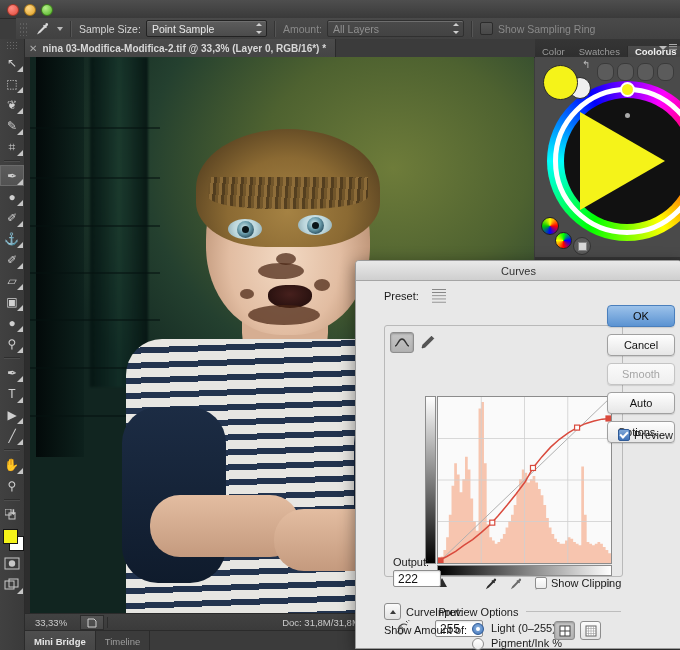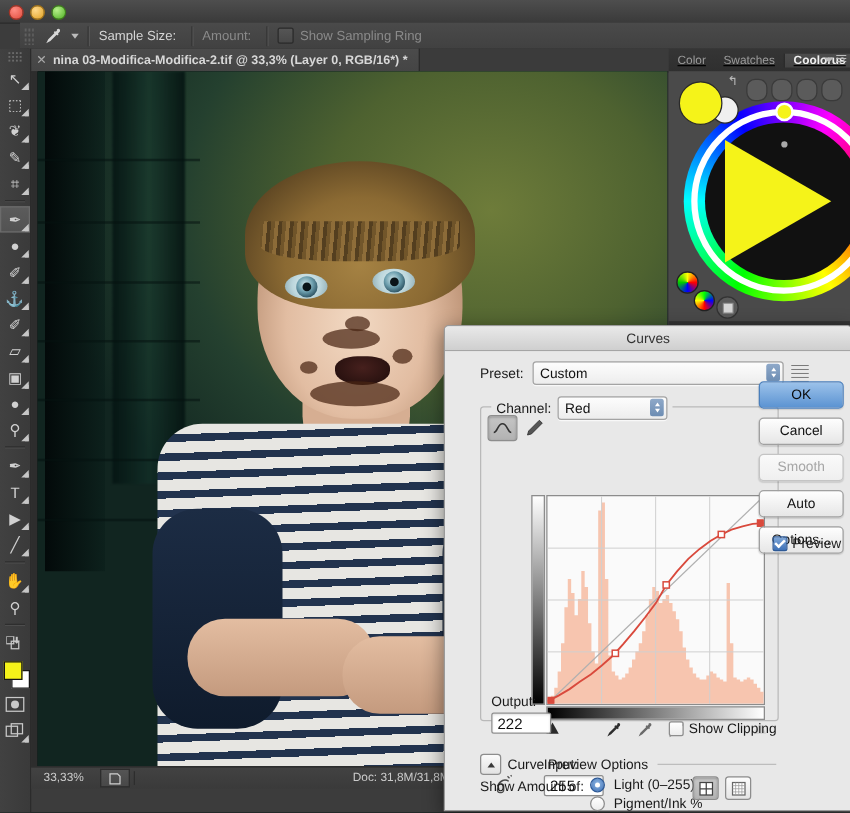--- a/index.html
+++ b/index.html
@@ -146,21 +146,21 @@
   .bottom-tabs{
     position:absolute;left:25px;top:630px;width:509px;height:20px;
     background:#3b3b3b;border-top:1px solid #2b2b2b;display:flex;align-items:stretch;
   }
   .btab{display:flex;align-items:center;padding:0 9px;font-size:9.5px;color:#9d9d9d;
     border-right:1px solid #2b2b2b;}
   .btab.active{background:linear-gradient(#4e4e4e,#464646);color:#e6e6e6;font-weight:bold;}
 
   
   .rightpanel{position:absolute;left:535px;top:39px;width:145px;height:611px;background:#3a3a3a;}
-  .paneltabs{height:18px;background:linear-gradient(#353535,#2f2f2f);display:flex;align-items:center;position:relative;text-decoration:underline;}
+  .paneltabs{height:18px;background:linear-gradient(#353535,#2f2f2f);display:flex;align-items:flex-end;position:relative;}
   .ptab{display:flex;align-items:center;padding:0 7px;font-size:9.5px;color:#9b9b9b;}
   .ptab.active{background:linear-gradient(#4c4c4c,#444);color:#f0f0f0;font-weight:bold;
     border-left:1px solid #2b2b2b;border-right:1px solid #2b2b2b;}
   .pmenu{position:absolute;right:3px;top:5px;display:flex;align-items:center;gap:2px;}
   .pmenu .tri{width:0;height:0;border-left:4px solid transparent;border-right:4px solid transparent;border-top:4px solid #bdbdbd;}
   .pmenu .lines{width:8px;height:7px;background-image:linear-gradient(#bdbdbd 1px,transparent 1px);background-size:100% 2.4px;}
   .coolorus{position:relative;height:200px;background:#4a4a4a;}
   .cw-outer{position:absolute;left:12px;top:24px;width:160px;height:160px;border-radius:50%;
     background:conic-gradient(from 90deg,#ff0000,#ffff00 17%,#00ff00 33%,#00ffff 50%,#0000ff 67%,#ff00ff 83%,#ff0000 100%);}
   .cw-ring-in{position:absolute;left:18px;top:30px;width:148px;height:148px;border-radius:50%;
@@ -284,22 +284,30 @@
   <div class="optbar">
     <div class="grip"></div>
     <div class="tool-ico">
       <svg width="14" height="14" viewBox="0 0 14 14">
           <path d="M10.5 1.6c.8-.8 1.9-.8 2.3 0 .5.7.3 1.6-.4 2.2l-1 .9.5.6-1 1-.6-.6-5 5L2 12.6l1.6-3.2 5-5-.6-.6 1-1 .6.5 1-.9z" fill="#d8d8d8"></path>
         </svg>
     </div>
     <div class="caret-sm"></div>
     <div class="opt-sep"></div>
     <div class="opt-label">Sample Size:</div>
+    <div class="combo" style="width:98px">
+      <span>Point Sample</span>
+      <span class="arrows"></span>
+    </div>
     <div class="opt-sep"></div>
     <div class="opt-label dim">Amount:</div>
+    <div class="combo dim" style="width:114px">
+      <span>All Layers</span>
+      <span class="arrows"></span>
+    </div>
     <div class="opt-sep"></div>
     <div class="cbx-dark"></div>
     <div class="opt-label dim">Show Sampling Ring</div>
   </div>
 
   <div class="tabstrip">
     <div class="dock-arrows">»</div>
     <div class="dock-arrows-r">»</div>
     <div class="doc-tab">
       <span class="tab-x">✕</span>
@@ -466,20 +474,24 @@
       <svg width="10" height="10" viewBox="0 0 10 10">
           <path d="M1 1h6l2 2v6H1z" fill="none" stroke="#cfcfcf"></path>
         </svg>
     </div>
     <div class="sb-doc">
       <span>Doc: 31,8M/31,8M</span>
       <span class="sb-tri"></span>
     </div>
   </div>
 
+  <div class="bottom-tabs" id="bottom-tabs">
+      <div class="btab active">Mini Bridge</div>
+      <div class="btab">Timeline</div>
+    </div>
 
   <div class="rightpanel">
     <div class="paneltabs" id="rp-top-tabs">
         <div class="ptab">Color</div>
         <div class="ptab">Swatches</div>
         <div class="ptab active">Coolorus</div>
       <div class="pmenu">
         <span class="tri"></span>
           <span class="lines"></span>
       </div>
@@ -520,35 +532,24 @@
     </div>
     <div class="rp-body"></div>
   </div>
 
   <div class="dialog">
     <div class="dlg-title">Curves</div>
     <div class="dlg-body">
 
       <div class="row" style="margin:2px 0 0 0">
         <span class="lbl" style="width:42px">Preset:</span>
-        <div class="mac-select" style="width:175px">
-          <span>Custom</span>
-          <span class="stepper"></span>
-        </div>
         <div class="presetmenu"></div>
       </div>
 
       <div class="fieldset">
-        <div class="fs-legend">
-          <span class="lbl" style="margin-right:5px">Channel:</span>
-          <div class="mac-select" style="width:62px">
-            <span>Red</span>
-            <span class="stepper"></span>
-          </div>
-        </div>
 
         <div class="curve-btns">
           <div class="cbtn on">
             <svg width="16" height="11" viewBox="0 0 16 11">
                 <path d="M1 9 C4 9 4 2 8 2 C12 2 12 9 15 9" fill="none" stroke="#333" stroke-width="1.3"></path>
               </svg>
           </div>
           <div class="pencil">
             <svg width="15" height="15" viewBox="0 0 15 15">
                 <path d="M11.5 1.2 13.8 3.5 5.2 12.1 2 13 2.9 9.8z" fill="#555" stroke="#333" stroke-width=".7"></path>

